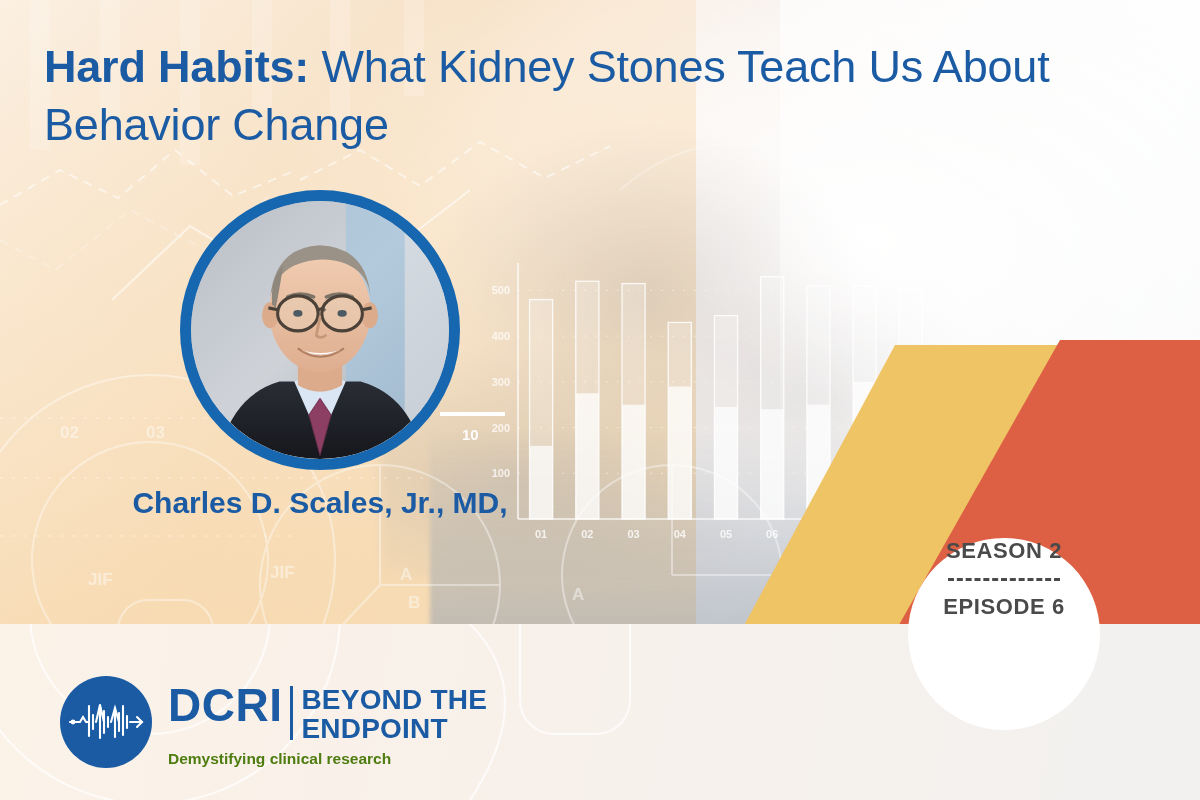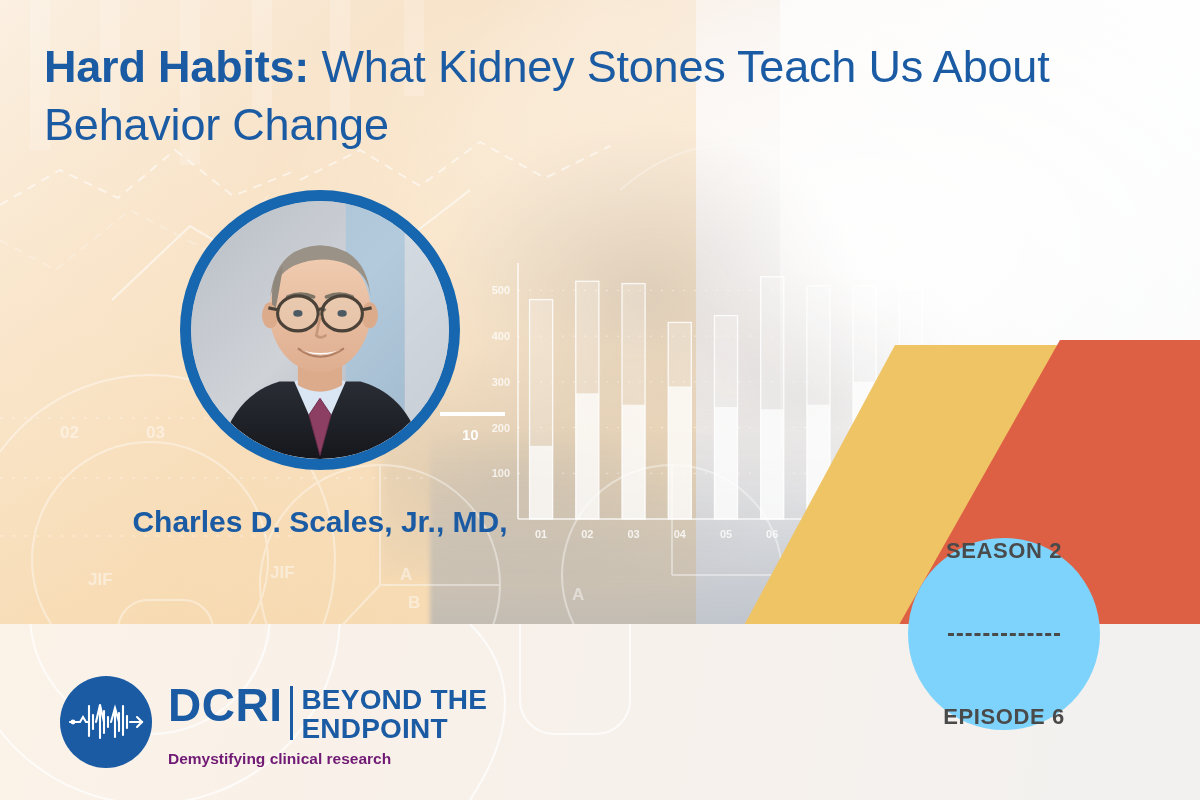--- a/index.html
+++ b/index.html
@@ -70,21 +70,21 @@
     border:11px solid #1667b0;
     box-sizing:border-box;
     overflow:hidden;
     background:#c9ccd1;
   }
   .portrait .pinner{position:absolute;inset:0;border-radius:50%;overflow:hidden;}
   .portrait svg{display:block;width:100%;height:100%;}
 
   
   .speaker{
-    position:absolute;left:60px;top:503px;width:520px;
+    position:absolute;left:60px;top:484px;width:520px;
     text-align:center;
     color:#1a5ba4;
     font-weight:700;
     font-size:30px;line-height:1.25;
   }
 
   
   .band{
     position:absolute;left:0;bottom:0;width:1200px;height:176px;
     background:linear-gradient(100deg,#fbf2e8 0%,#f9f1e9 30%,#f6f1ec 60%,#f2f1f0 100%);
@@ -105,29 +105,29 @@
   }
   .logo-div{
     width:3px;background:#1a5ba4;margin:3px 8px 4px 8px;align-self:stretch;
   }
   .logo-beyond{
     color:#1a5ba4;font-size:28px;font-weight:700;line-height:1.04;
     letter-spacing:0.2px;text-transform:uppercase;
     padding-top:2px;
   }
   .logo-tag{
-    color:#701a75;font-size:15.5px;line-height:1.24;font-weight:600;
+    color:#4d7c0f;font-size:15.5px;line-height:1.24;font-weight:600;
     margin-top:5px;
   }
 
   
   .badge{
     position:absolute;left:908px;top:538px;width:192px;height:192px;
-    border-radius:50%;background:#7dd3fc;
-    display:flex;flex-direction:column;align-items:center;justify-content:space-between;
+    border-radius:50%;background:#ffffff;
+    display:flex;flex-direction:column;align-items:center;justify-content:flex-start;
     color:#4a4a4a;
   }
   .badge-season,.badge-episode{
     font-size:22px;font-weight:700;letter-spacing:0.6px;
   }
   .badge-rule{
     width:112px;height:0;border-top:3px dashed #4a4a4a;margin:14px 0 13px 0;
   }
 </style>
 </head>

